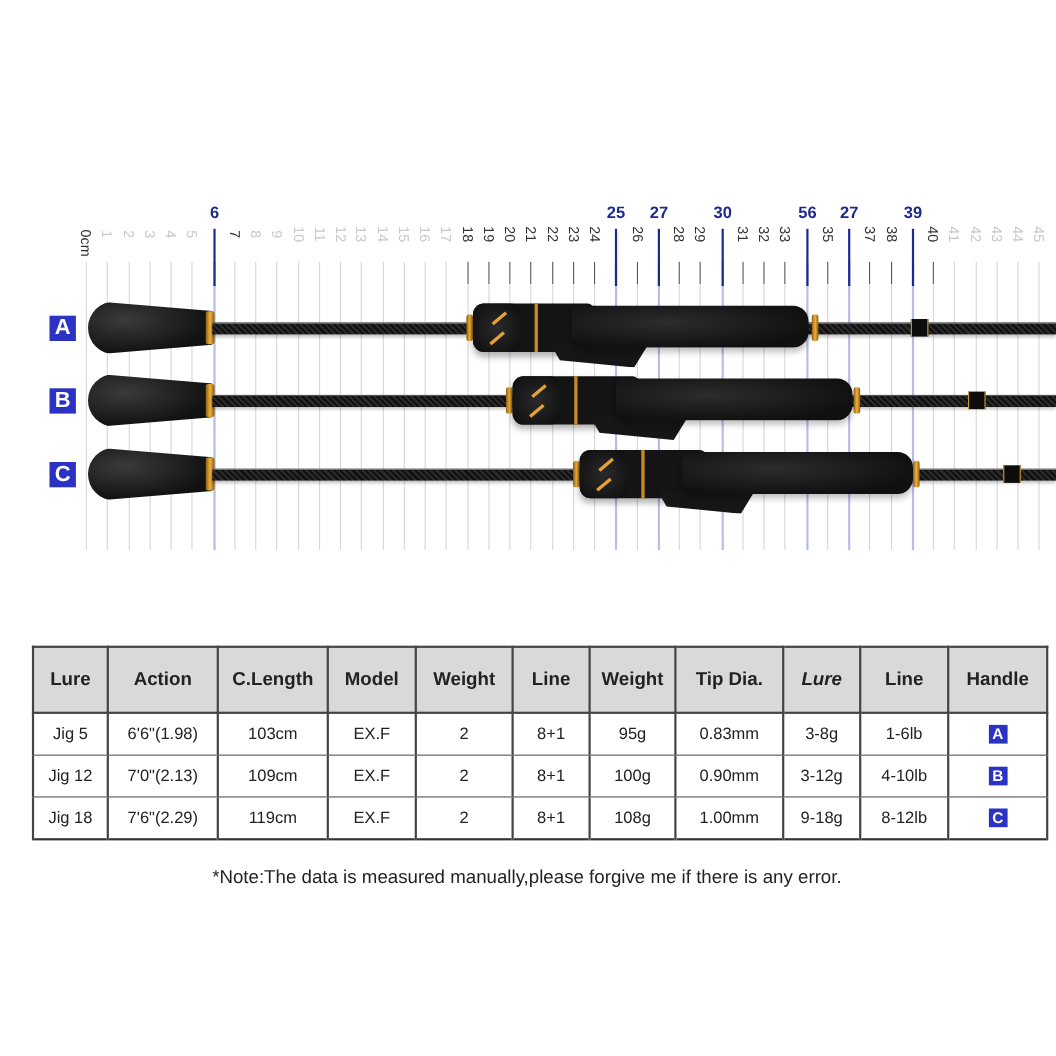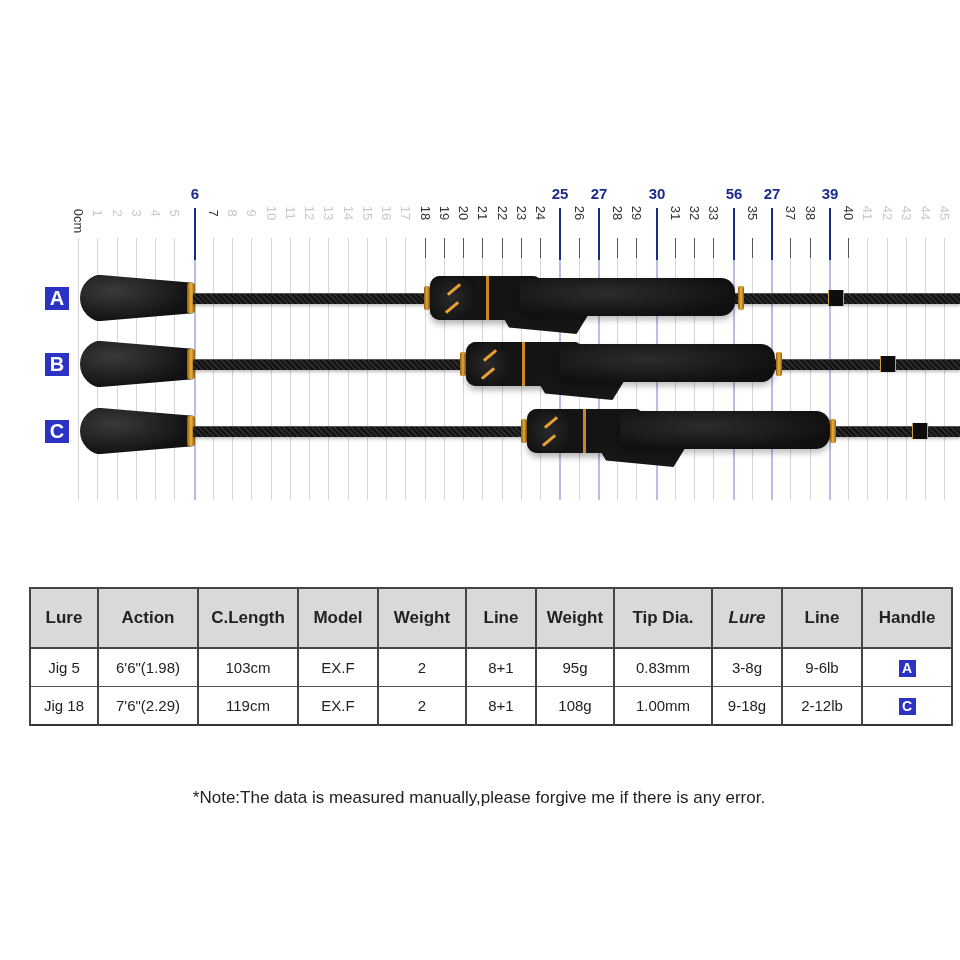--- a/index.html
+++ b/index.html
@@ -218,32 +218,45 @@
       <tr>
         <td>Jig 5</td>
         <td>6'6"(1.98)</td>
         <td>103cm</td>
         <td>EX.F</td>
         <td>2</td>
         <td>8+1</td>
         <td>95g</td>
         <td>0.83mm</td>
         <td>3-8g</td>
-        <td>9-6lb</td>
+        <td>1-6lb</td>
         <td><span class="handle-badge">A</span></td>
+      </tr>
+      <tr>
+        <td>Jig 12</td>
+        <td>7'0"(2.13)</td>
+        <td>109cm</td>
+        <td>EX.F</td>
+        <td>2</td>
+        <td>8+1</td>
+        <td>100g</td>
+        <td>0.90mm</td>
+        <td>3-12g</td>
+        <td>4-10lb</td>
+        <td><span class="handle-badge">B</span></td>
       </tr>
       <tr>
         <td>Jig 18</td>
         <td>7'6"(2.29)</td>
         <td>119cm</td>
         <td>EX.F</td>
         <td>2</td>
         <td>8+1</td>
         <td>108g</td>
         <td>1.00mm</td>
         <td>9-18g</td>
-        <td>2-12lb</td>
+        <td>8-12lb</td>
         <td><span class="handle-badge">C</span></td>
       </tr>
     </tbody>
 </table>
 
 <div id="note">*Note:The data is measured manually,please forgive me if there is any error.</div>
 
 </body></html>

